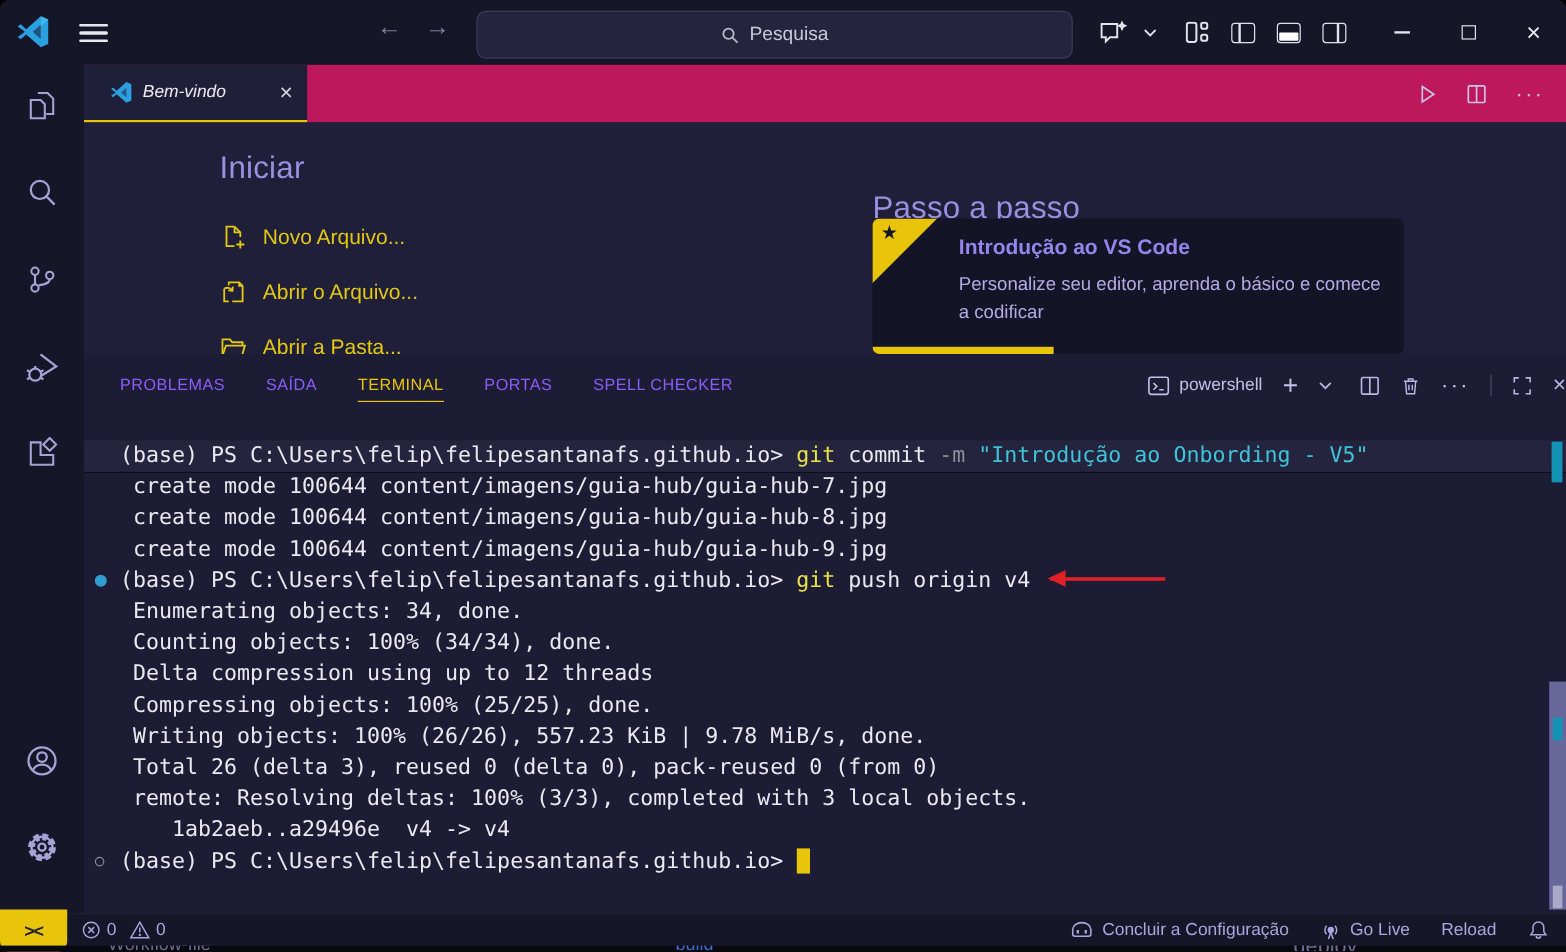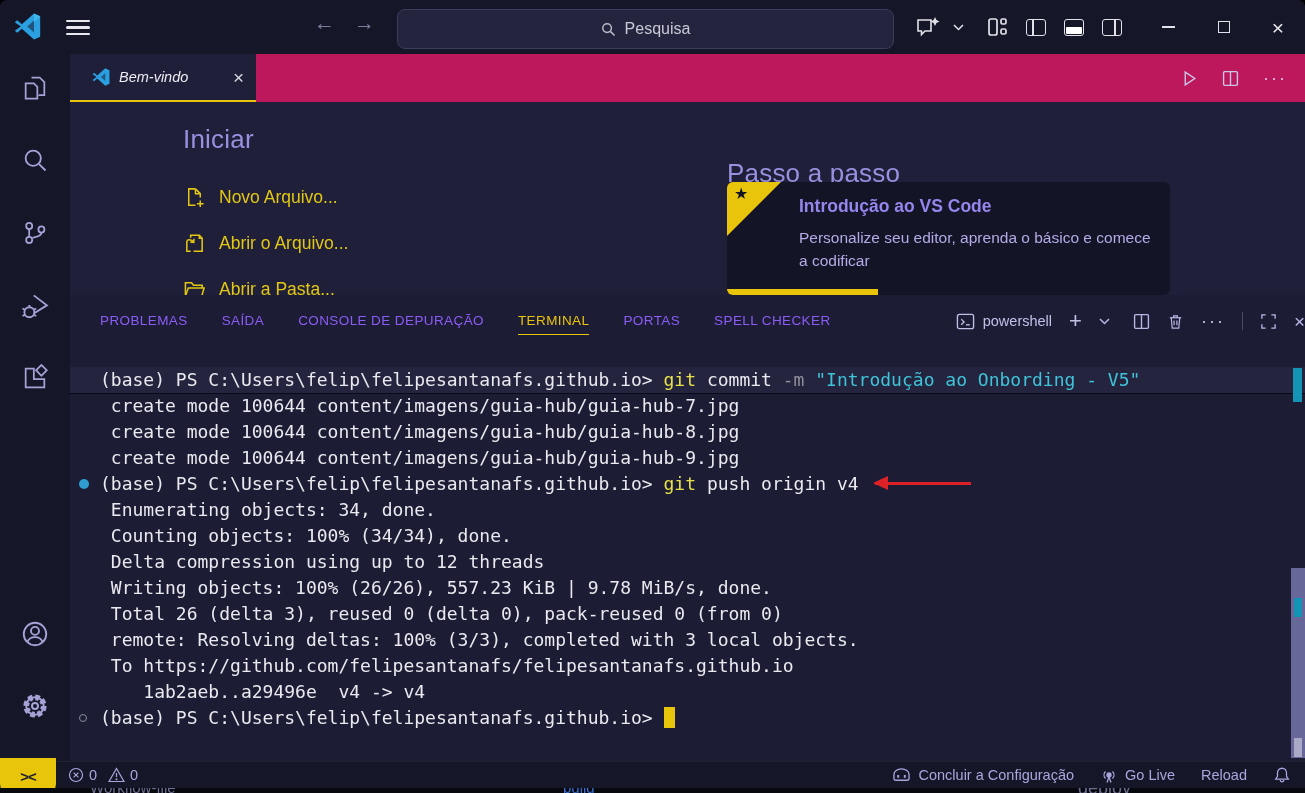--- a/index.html
+++ b/index.html
@@ -256,21 +256,20 @@
       <div class="card-desc">Personalize seu editor, aprenda o básico e comece a codificar</div>
       <div class="card-progress"></div>
     </div>
   </div>
 
   <div class="panel">
     <div class="panel-head">
       <div class="ptabs">
           <span class="ptab">PROBLEMAS</span>
           <span class="ptab">SAÍDA</span>
-          <span class="ptab">CONSOLE DE DEPURAÇÃO</span>
           <span class="ptab active">TERMINAL</span>
           <span class="ptab">PORTAS</span>
           <span class="ptab">SPELL CHECKER</span>
         </div>
       <div class="phead-right">
         <div class="shell">
           <svg width="19" height="19" viewBox="0 0 20 20" fill="none" stroke="currentColor" stroke-width="1.4">
             <rect x="1.5" y="2.5" width="17" height="15" rx="2"></rect>
               <path d="M5.5 7.5 l3 3 l-3 3"></path>
               <path d="M10.5 13.5 h4"></path>
@@ -301,24 +300,24 @@
     </div>
     <div class="terminal">
         <div class="t-line hl"><span class="t-text"><span class="sg-f">(base) PS C:\Users\felip\felipesantanafs.github.io&gt; </span><span class="sg-y">git</span><span class="sg-f"> commit </span><span class="sg-g">-m </span><span class="sg-c">"Introdução ao Onbording - V5"</span></span></div>
         <div class="t-line"><span class="t-text"><span class="sg-f"> create mode 100644 content/imagens/guia-hub/guia-hub-7.jpg</span></span></div>
         <div class="t-line"><span class="t-text"><span class="sg-f"> create mode 100644 content/imagens/guia-hub/guia-hub-8.jpg</span></span></div>
         <div class="t-line"><span class="t-text"><span class="sg-f"> create mode 100644 content/imagens/guia-hub/guia-hub-9.jpg</span></span></div>
         <div class="t-line"><span class="t-dot filled"></span><span class="t-text"><span class="sg-f">(base) PS C:\Users\felip\felipesantanafs.github.io&gt; </span><span class="sg-y">git</span><span class="sg-f"> push origin v4</span><span class="red-arrow"></span></span></div>
         <div class="t-line"><span class="t-text"><span class="sg-f"> Enumerating objects: 34, done.</span></span></div>
         <div class="t-line"><span class="t-text"><span class="sg-f"> Counting objects: 100% (34/34), done.</span></span></div>
         <div class="t-line"><span class="t-text"><span class="sg-f"> Delta compression using up to 12 threads</span></span></div>
+        <div class="t-line"><span class="t-text"><span class="sg-f"> Compressing objects: 100% (25/25), done.</span></span></div>
         <div class="t-line"><span class="t-text"><span class="sg-f"> Writing objects: 100% (26/26), 557.23 KiB | 9.78 MiB/s, done.</span></span></div>
         <div class="t-line"><span class="t-text"><span class="sg-f"> Total 26 (delta 3), reused 0 (delta 0), pack-reused 0 (from 0)</span></span></div>
         <div class="t-line"><span class="t-text"><span class="sg-f"> remote: Resolving deltas: 100% (3/3), completed with 3 local objects.</span></span></div>
-        <div class="t-line"><span class="t-text"><span class="sg-f"> To https://github.com/felipesantanafs/felipesantanafs.github.io</span></span></div>
         <div class="t-line"><span class="t-text"><span class="sg-f">    1ab2aeb..a29496e  v4 -&gt; v4</span></span></div>
         <div class="t-line"><span class="t-dot hollow"></span><span class="t-text"><span class="sg-f">(base) PS C:\Users\felip\felipesantanafs.github.io&gt; </span><span class="t-cursor"></span></span></div>
       </div>
     <div class="sb-mark1"></div>
     <div class="sb-thumb"></div>
     <div class="sb-mark2"></div>
     <div class="sb-mark3"></div>
   </div>
 
   <div class="statusbar">

